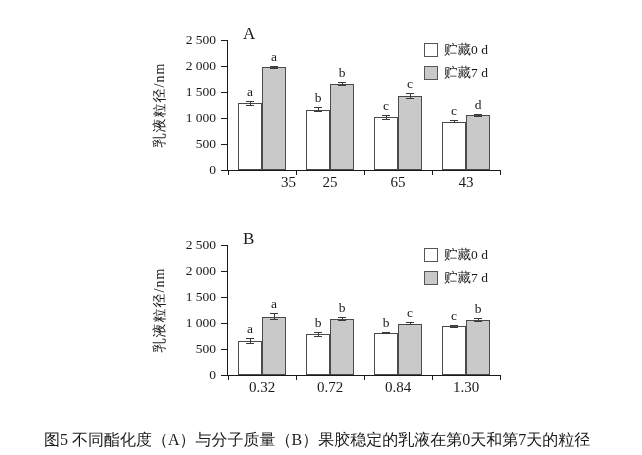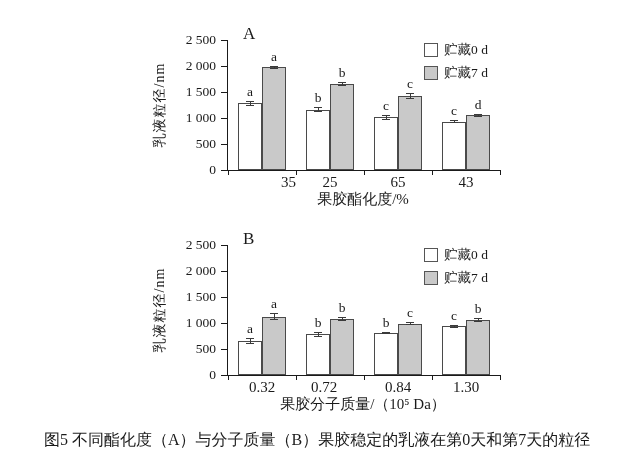--- a/index.html
+++ b/index.html
@@ -109,21 +109,20 @@
         <div class="err-line" style="left: 225.5px; top: 80.34px; height: 2.6px;"></div>
         <div class="err-cap" style="left: 222px; top: 80.34px;"></div>
         <div class="err-cap" style="left: 222px; top: 81.94px;"></div>
         <div class="sig" style="left: 216px; top: 64.34px;">c</div>
         <div class="bar" style="left: 238px; width: 24px; height: 54.6px; background: rgb(201, 201, 201);"></div>
         <div class="err-line" style="left: 249.5px; top: 73.58px; height: 3.64px;"></div>
         <div class="err-cap" style="left: 246px; top: 73.58px;"></div>
         <div class="err-cap" style="left: 246px; top: 76.22px;"></div>
         <div class="sig" style="left: 240px; top: 57.58px;">d</div>
       </div>
-    <div class="xlabel">果胶酯化度/%</div>
     <div class="legend">
       <div class="legend-row">
         <span class="swatch open"></span>
         <span class="legend-label">贮藏0 d</span>
       </div>
       <div class="legend-row">
         <span class="swatch gray"></span>
         <span class="legend-label">贮藏7 d</span>
       </div>
     </div>
@@ -146,21 +145,21 @@
         <div class="ytick" style="left: -7.5px; top: 25.5px;"></div>
         <div class="yticklab" style="left: -64px; top: 18px;">2 000</div>
         <div class="ytick" style="left: -7.5px; top: -0.5px;"></div>
         <div class="yticklab" style="left: -64px; top: -8px;">2 500</div>
         <div class="xtick" style="left: -0.5px; top: 130px;"></div>
         <div class="xtick" style="left: 67.5px; top: 130px;"></div>
         <div class="xtick" style="left: 135.5px; top: 130px;"></div>
         <div class="xtick" style="left: 203.5px; top: 130px;"></div>
         <div class="xtick" style="left: 271.5px; top: 130px;"></div>
         <div class="catlab" style="left: 0px; width: 68px;">0.32</div>
-        <div class="catlab" style="left: 62px; width: 68px;">0.72</div>
+        <div class="catlab" style="left: 68px; width: 68px;">0.72</div>
         <div class="catlab" style="left: 136px; width: 68px;">0.84</div>
         <div class="catlab" style="left: 204px; width: 68px;">1.30</div>
         <div class="bar" style="left: 10px; width: 24px; height: 34.32px; background: rgb(255, 255, 255);"></div>
         <div class="err-line" style="left: 21.5px; top: 92.82px; height: 5.72px;"></div>
         <div class="err-cap" style="left: 18px; top: 92.82px;"></div>
         <div class="err-cap" style="left: 18px; top: 97.54px;"></div>
         <div class="sig" style="left: 12px; top: 76.82px;">a</div>
         <div class="bar" style="left: 34px; width: 24px; height: 58.24px; background: rgb(201, 201, 201);"></div>
         <div class="err-line" style="left: 45.5px; top: 68.38px; height: 6.76px;"></div>
         <div class="err-cap" style="left: 42px; top: 68.38px;"></div>
@@ -190,21 +189,20 @@
         <div class="err-line" style="left: 225.5px; top: 79.56px; height: 3.12px;"></div>
         <div class="err-cap" style="left: 222px; top: 79.56px;"></div>
         <div class="err-cap" style="left: 222px; top: 81.68px;"></div>
         <div class="sig" style="left: 216px; top: 63.56px;">c</div>
         <div class="bar" style="left: 238px; width: 24px; height: 55.12px; background: rgb(201, 201, 201);"></div>
         <div class="err-line" style="left: 249.5px; top: 72.8px; height: 4.16px;"></div>
         <div class="err-cap" style="left: 246px; top: 72.8px;"></div>
         <div class="err-cap" style="left: 246px; top: 75.96px;"></div>
         <div class="sig" style="left: 240px; top: 56.8px;">b</div>
       </div>
-    <div class="xlabel">果胶分子质量/（10⁵ Da）</div>
     <div class="legend">
       <div class="legend-row">
         <span class="swatch open"></span>
         <span class="legend-label">贮藏0 d</span>
       </div>
       <div class="legend-row">
         <span class="swatch gray"></span>
         <span class="legend-label">贮藏7 d</span>
       </div>
     </div>

